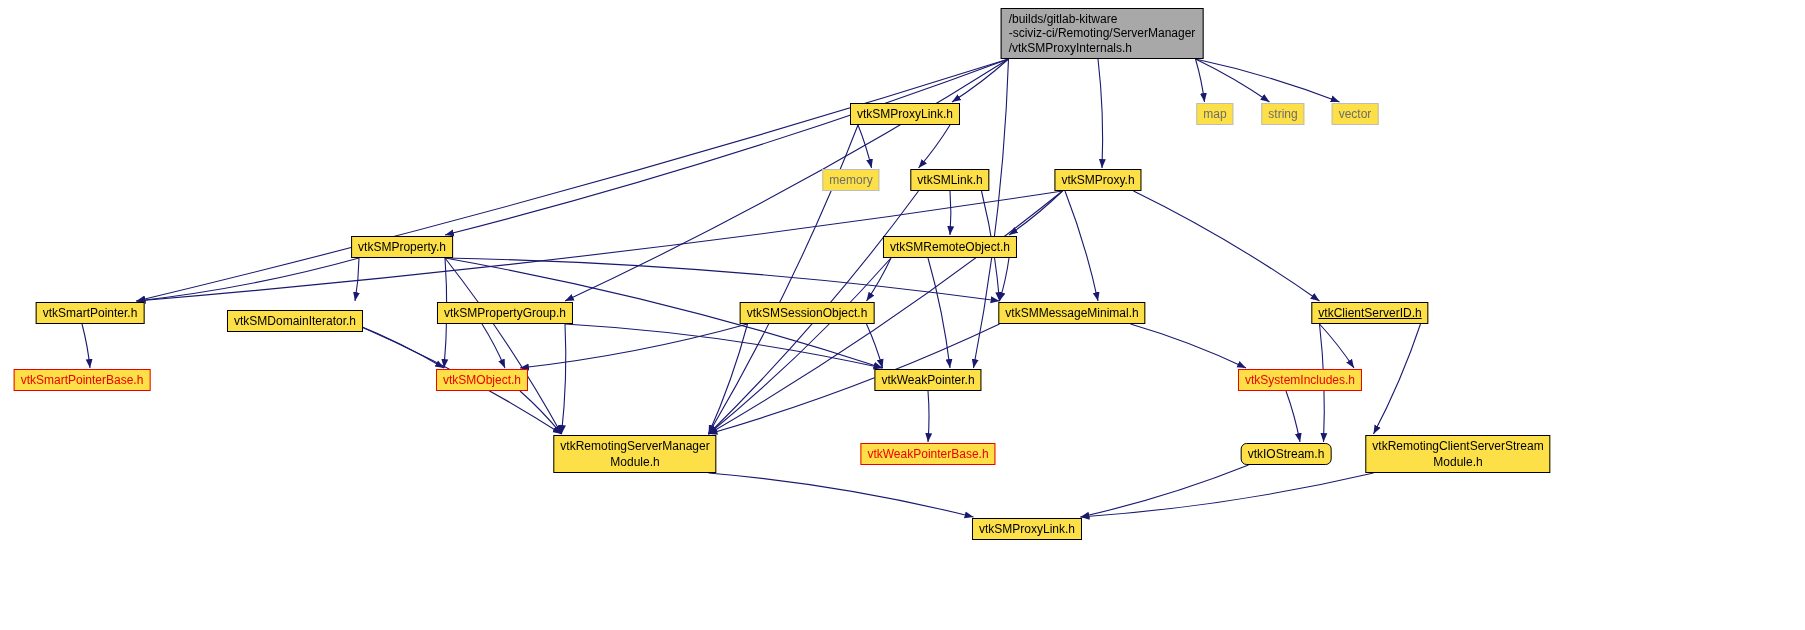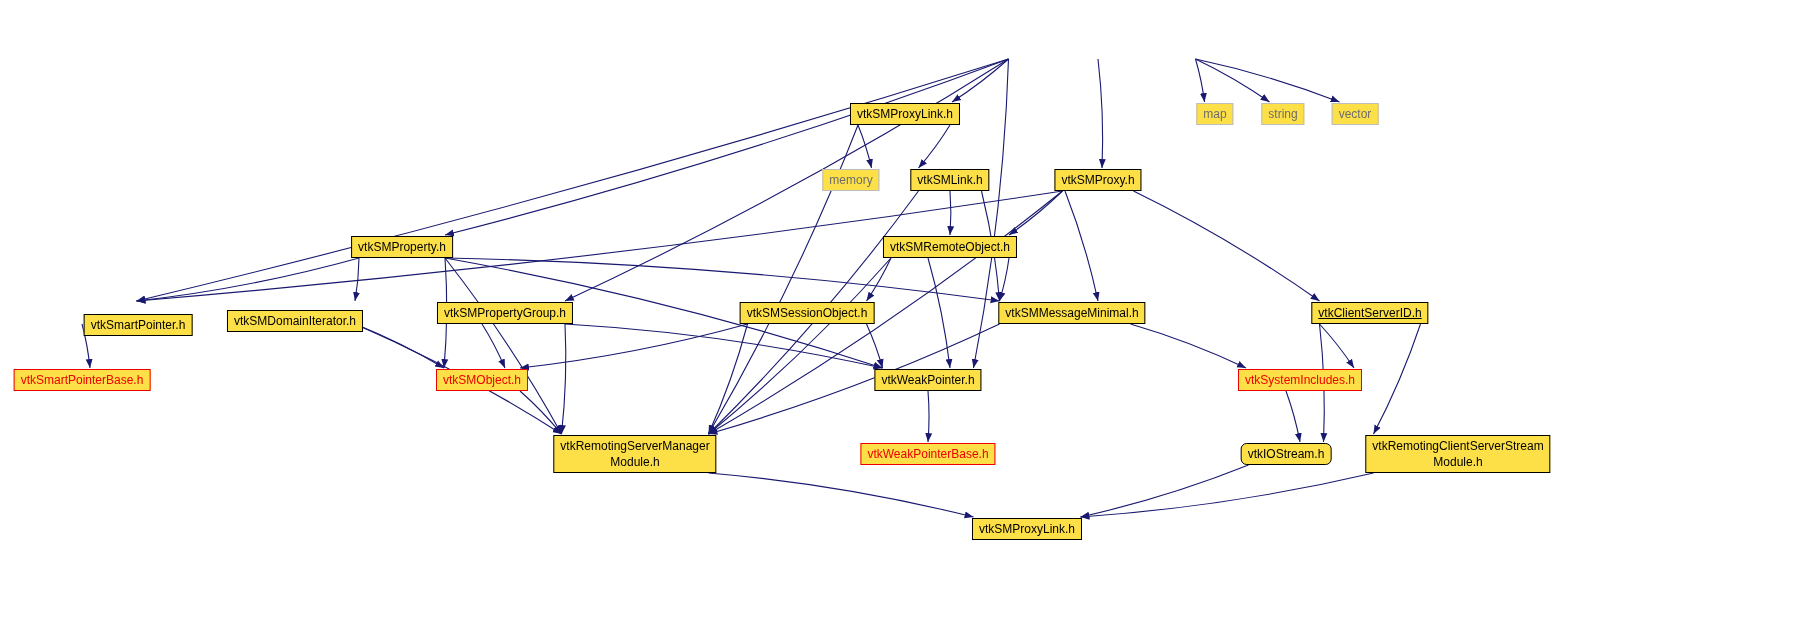--- a/index.html
+++ b/index.html
@@ -78,30 +78,33 @@
       <path d="M1420.5,324 Q1401.4,380.88 1373.5,434" fill="none" stroke="#191970" stroke-width="1.1" marker-end="url(#arrow)"></path>
       <path d="M82,324 Q87.76,345.68 90,368" fill="none" stroke="#191970" stroke-width="1.1" marker-end="url(#arrow)"></path>
       <path d="M928,391 Q930.04,416.5 928,442" fill="none" stroke="#191970" stroke-width="1.1" marker-end="url(#arrow)"></path>
       <path d="M1286,391 Q1295.04,415.94 1300,442" fill="none" stroke="#191970" stroke-width="1.1" marker-end="url(#arrow)"></path>
       <path d="M520,391 Q542.47,410.84 561.5,434" fill="none" stroke="#191970" stroke-width="1.1" marker-end="url(#arrow)"></path>
       <path d="M708.5,473 Q842.76,484.4 973.5,517" fill="none" stroke="#191970" stroke-width="1.1" marker-end="url(#arrow)"></path>
       <path d="M1373.5,473 Q1228.76,506.72 1080.5,517" fill="none" stroke="#191970" stroke-width="1.1" marker-end="url(#arrow)"></path>
       <path d="M1248.5,465 Q1166.58,497.72 1080.5,517" fill="none" stroke="#191970" stroke-width="1.1" marker-end="url(#arrow)"></path>
     </svg>
   <div id="nodes">
+      <div class="node root" style="left: 1102px; top: 8px;">/builds/gitlab-kitware
+-sciviz-ci/Remoting/ServerManager
+/vtkSMProxyInternals.h</div>
       <div class="node doc" style="left: 905px; top: 103px;">vtkSMProxyLink.h</div>
       <div class="node ext" style="left: 1215px; top: 103px;">map</div>
       <div class="node ext" style="left: 1283px; top: 103px;">string</div>
       <div class="node ext" style="left: 1355px; top: 103px;">vector</div>
       <div class="node ext" style="left: 851px; top: 169px;">memory</div>
       <div class="node doc" style="left: 950px; top: 169px;">vtkSMLink.h</div>
       <div class="node doc" style="left: 1098px; top: 169px;">vtkSMProxy.h</div>
       <div class="node doc" style="left: 402px; top: 236px;">vtkSMProperty.h</div>
       <div class="node doc" style="left: 950px; top: 236px;">vtkSMRemoteObject.h</div>
-      <div class="node doc" style="left: 90px; top: 314px; margin-left: 48px;">vtkSmartPointer.h</div>
+      <div class="node doc" style="left: 90px; top: 302px;">vtkSmartPointer.h</div>
       <div class="node doc" style="left: 295px; top: 310px;">vtkSMDomainIterator.h</div>
       <div class="node doc" style="left: 505px; top: 302px;">vtkSMPropertyGroup.h</div>
       <div class="node doc" style="left: 807px; top: 302px;">vtkSMSessionObject.h</div>
       <div class="node doc" style="left: 1065px; top: 302px; margin-left: 7px;">vtkSMMessageMinimal.h</div>
       <div class="node doc" style="left: 1370px; top: 302px; text-decoration: underline;">vtkClientServerID.h</div>
       <div class="node trunc" style="left: 82px; top: 369px;">vtkSmartPointerBase.h</div>
       <div class="node trunc" style="left: 482px; top: 369px;">vtkSMObject.h</div>
       <div class="node doc" style="left: 928px; top: 369px;">vtkWeakPointer.h</div>
       <div class="node trunc" style="left: 1300px; top: 369px;">vtkSystemIncludes.h</div>
       <div class="node doc" style="left: 635px; top: 435px;">vtkRemotingServerManager

